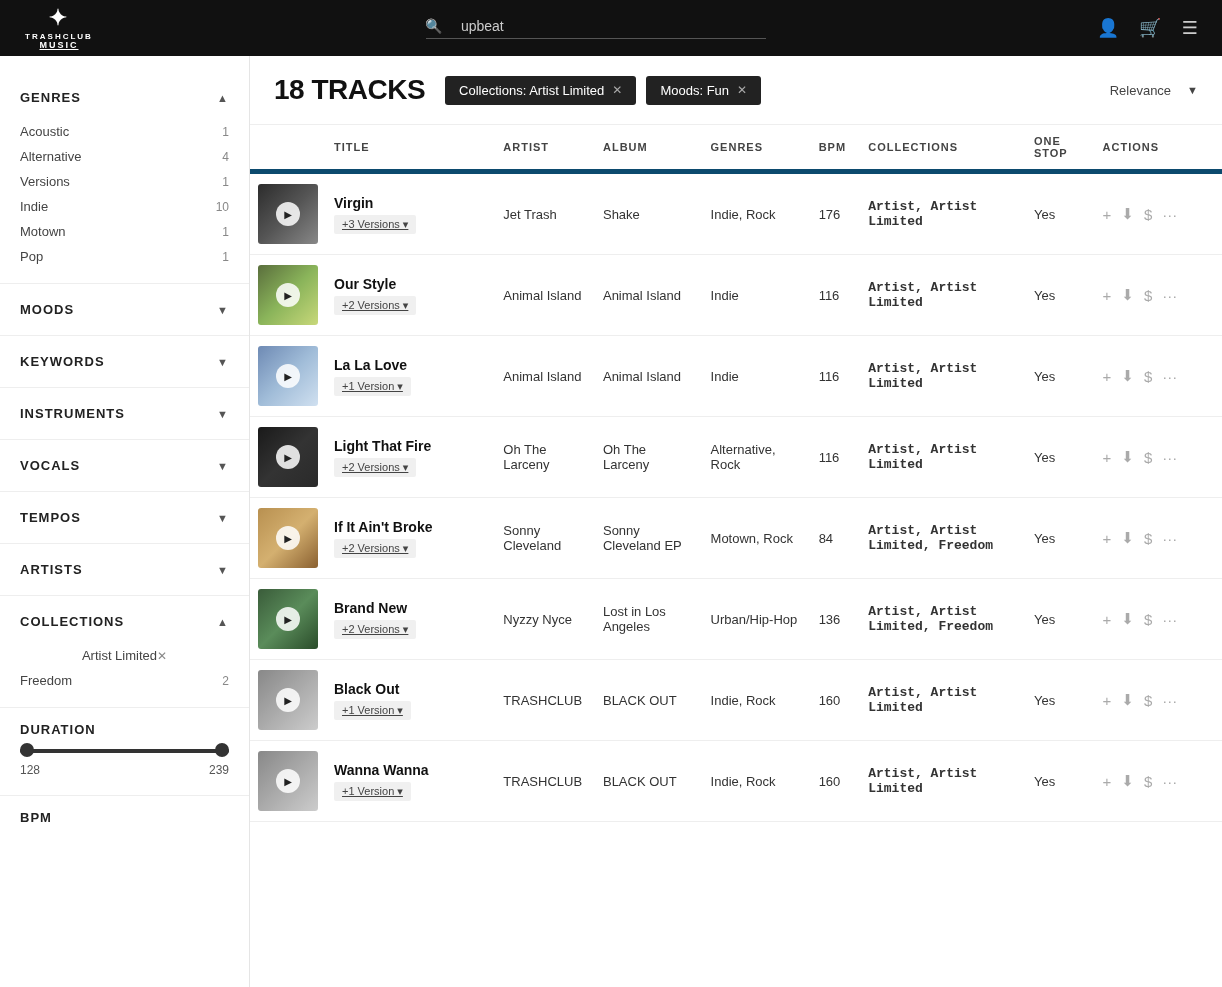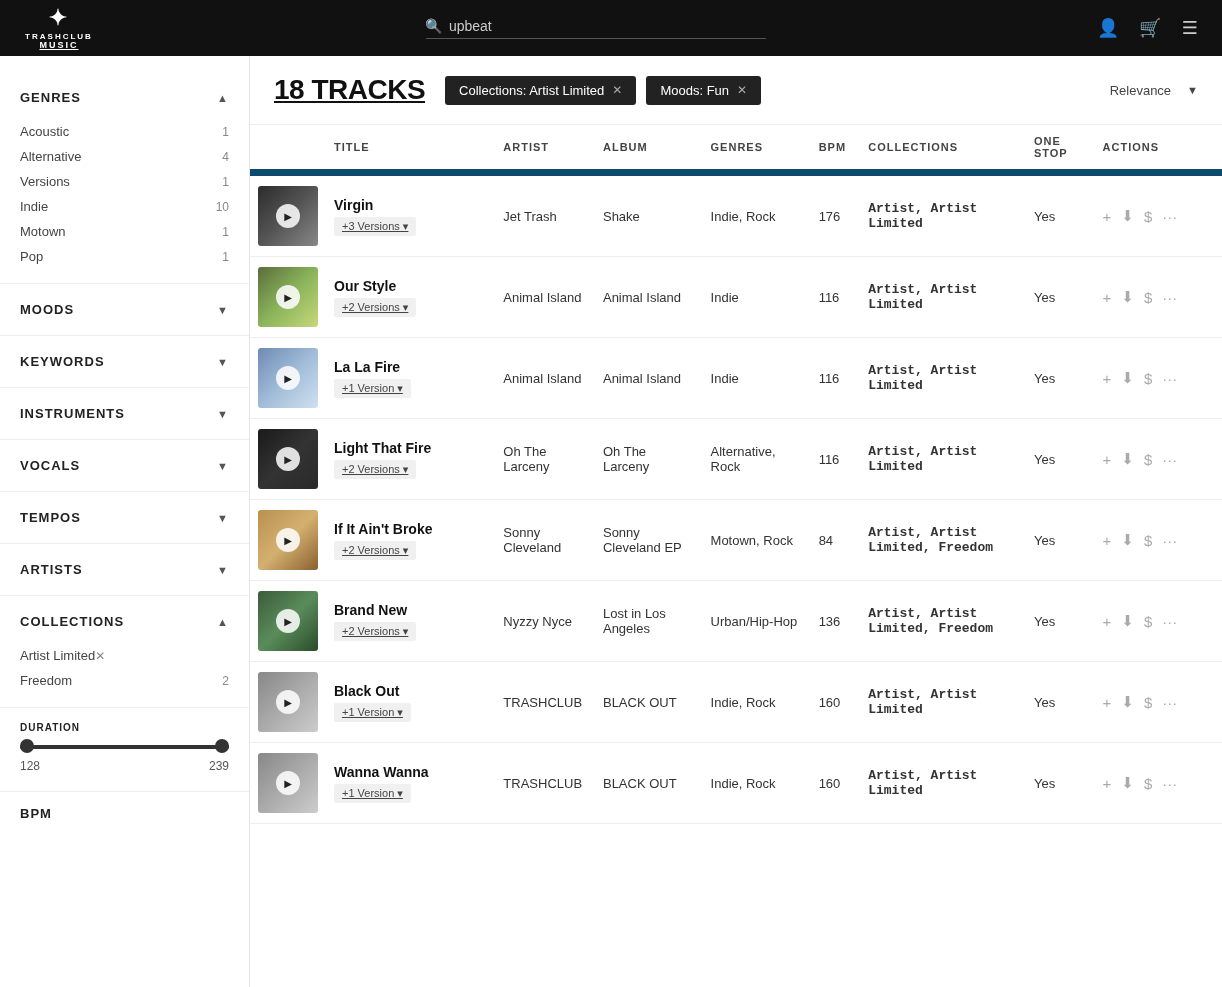--- a/index.html
+++ b/index.html
@@ -83,70 +83,70 @@
       align-items: center;
       padding: 5px 0;
       font-size: 13px;
       color: #444;
       cursor: pointer;
     }
     .filter-count { color: #888; font-size: 12px; }
     .filter-divider { border: none; border-top: 1px solid #eee; margin: 4px 0; }
     .collection-active {
       display: flex;
-      justify-content: flex-start;
+      justify-content: center;
       align-items: center;
       padding: 5px 0;
       font-size: 13px;
       color: #444;
     }
     .remove-x { color: #888; cursor: pointer; font-size: 12px; }
 
     
     .duration-section { padding: 10px 20px 14px; }
-    .duration-label { font-weight: bold; letter-spacing: 1px; text-transform: uppercase; font-size: 10px; margin-bottom: 12px; display: flex; justify-content: space-between; align-items: center; }
+    .duration-label { font-weight: bold; letter-spacing: 1px; text-transform: uppercase; font-size: 13px; margin-bottom: 12px; display: flex; justify-content: space-between; align-items: center; }
     .slider-track { position: relative; height: 4px; background: #ddd; border-radius: 2px; margin: 10px 0; }
     .slider-fill { position: absolute; left: 0; right: 0; top: 0; height: 4px; background: #333; border-radius: 2px; }
     .slider-thumb { position: absolute; top: -6px; width: 14px; height: 14px; background: #333; border-radius: 50%; cursor: pointer; }
     .slider-thumb.left { left: 0; }
     .slider-thumb.right { right: 0; }
     .slider-values { display: flex; justify-content: space-between; font-size: 12px; color: #555; margin-top: 4px; }
     .bpm-label { font-weight: bold; letter-spacing: 1px; text-transform: uppercase; font-size: 13px; padding: 10px 20px 4px; }
 
     
     .content-area { flex: 1; padding: 0; }
 
     
     .top-bar {
       display: flex;
       align-items: center;
       padding: 18px 24px;
       border-bottom: 1px solid #eee;
       background: #fff;
     }
-    .track-count { font-size: 28px; font-weight: bold; color: #111; letter-spacing: -0.5px; margin-right: 20px; text-decoration: underline; }
+    .track-count { font-size: 28px; font-weight: bold; color: #111; letter-spacing: -0.5px; margin-right: 20px; }
     .filter-tags { display: flex; gap: 10px; flex: 1; }
     .filter-tag {
       background: #222;
       color: #fff;
       padding: 7px 14px;
       border-radius: 3px;
       font-size: 13px;
       display: flex;
       align-items: center;
       gap: 8px;
       cursor: pointer;
     }
     .filter-tag .tag-x { color: #aaa; font-size: 12px; }
     .sort-area { display: flex; align-items: center; gap: 16px; font-size: 13px; color: #444; cursor: pointer; }
     .sort-arrow { font-size: 11px; }
 
     
     .track-table { width: 100%; border-collapse: collapse; }
-    .track-table thead tr { border-bottom: 7px solid #0c4a6e; }
+    .track-table thead tr { border-bottom: 5px solid #0c4a6e; }
     .track-table th {
       padding: 10px 8px;
       text-align: left;
       font-size: 11px;
       font-weight: bold;
       letter-spacing: 1px;
       color: #444;
       text-transform: uppercase;
     }
     .track-table td { padding: 10px 8px; vertical-align: middle; color: #333; font-size: 13px; }
@@ -219,21 +219,21 @@
   <div class="logo-area">
     <div class="logo-icon">✦</div>
     <div style="line-height:1.1; text-align:center;">
       <div style="font-size:8px; letter-spacing:2px;">TRASHCLUB</div>
       <div style="font-size:9px; letter-spacing:2px;text-decoration:underline;">MUSIC</div>
     </div>
   </div>
   <div class="search-bar">
     <div class="search-input-wrapper">
       <span class="search-icon-svg">🔍</span>
-      <input type="text" value="upbeat" style="background: transparent; border: none; outline: none; color: rgb(204, 204, 204); font-size: 14px; width: 100%; padding-left: 6px;" placeholder="upbeat">
+      <input type="text" value="upbeat" style="background: transparent; border: none; outline: none; color: rgb(204, 204, 204); font-size: 14px; width: 100%; padding-left: 6px; margin-left: 12px;" placeholder="upbeat">
     </div>
   </div>
   <div class="header-icons">
     <span class="header-icon">👤</span>
     <span class="header-icon">🛒</span>
     <span class="header-icon">☰</span>
   </div>
 </header>
 
 <div class="main-wrapper">
@@ -427,21 +427,21 @@
       </div>
     </td>
   </tr>
           <tr>
     <td class="col-thumb">
       <div class="track-thumb thumb-img-3">
         <div class="play-btn">▶</div>
       </div>
     </td>
     <td class="col-title title-cell">
-      <div class="track-title">La La Fire</div>
+      <div class="track-title">La La Love</div>
       <button class="version-btn">+1 Version ▾</button>
     </td>
     <td class="col-artist">Animal Island</td>
     <td class="col-album">Animal Island</td>
     <td class="col-genres">Indie</td>
     <td class="col-bpm">116</td>
     <td class="col-collections bold-col">Artist, Artist Limited</td>
     <td class="col-onestop">Yes</td>
     <td class="col-actions">
       <div class="action-icons">

